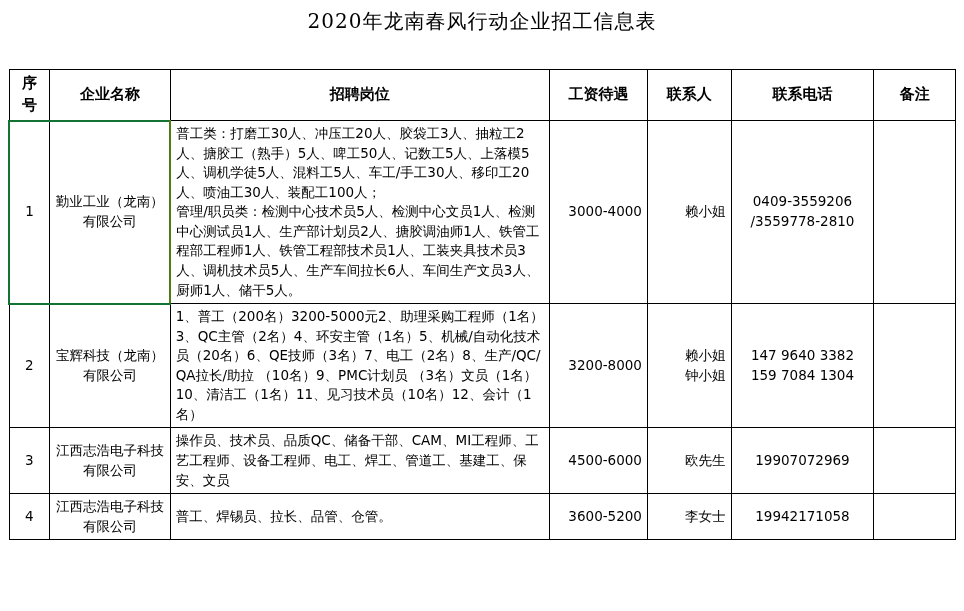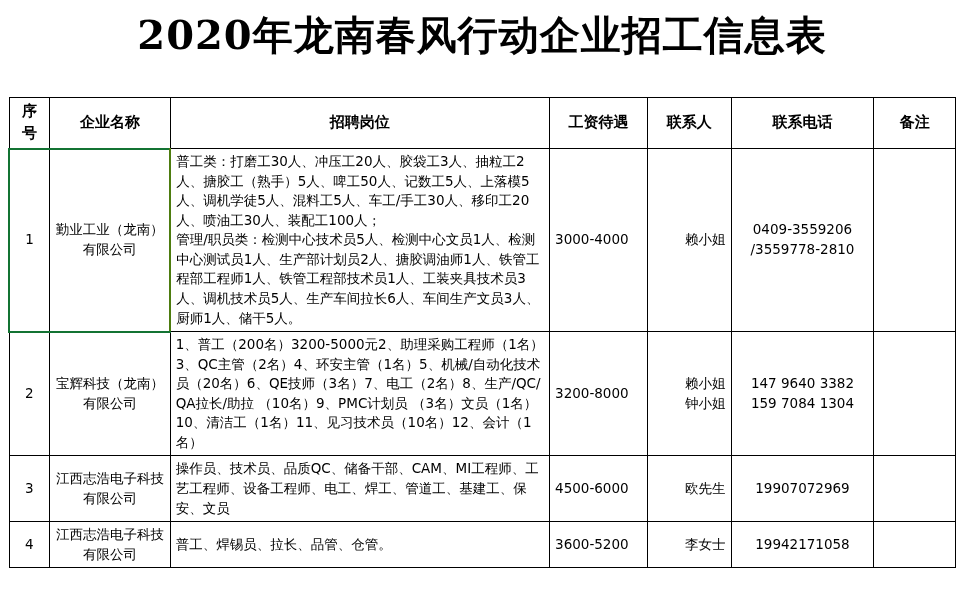--- a/index.html
+++ b/index.html
@@ -16,22 +16,22 @@
   }
   .page {
     width: 964px;
     height: 611px;
     position: relative;
     background: #ffffff;
   }
   .title {
     text-align: center;
     font-family: "DejaVu Serif", "Liberation Serif", serif;
-    font-weight: bold;
-    font-size: 40px;
+    font-weight: normal;
+    font-size: 20px;
     letter-spacing: 1px;
     padding-top: 8px;
     padding-bottom: 10px;
     color: #000000;
   }
   table.sheet {
     border-collapse: collapse;
     table-layout: fixed;
     width: 948px;
     margin-left: 8px;
@@ -58,21 +58,21 @@
   }
   td.c-company {
     text-align: center;
     width: 118px;
   }
   td.c-jobs {
     text-align: left;
     width: 372px;
   }
   td.c-salary {
-    text-align: left;
+    text-align: right;
     width: 96px;
   }
   td.c-contact {
     text-align: right;
     width: 82px;
   }
   td.c-phone {
     text-align: center;
     width: 140px;
   }

